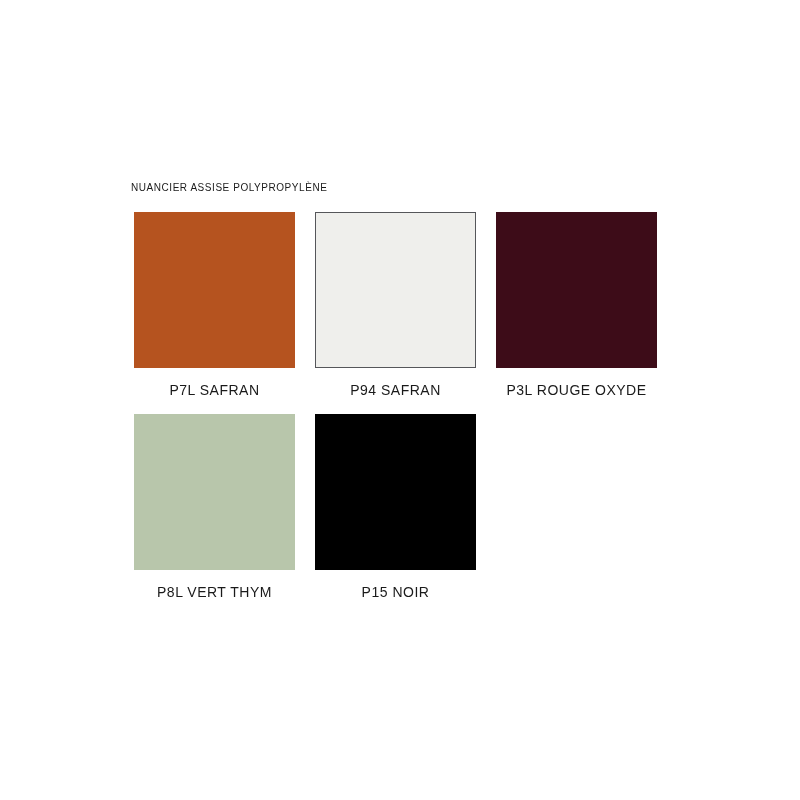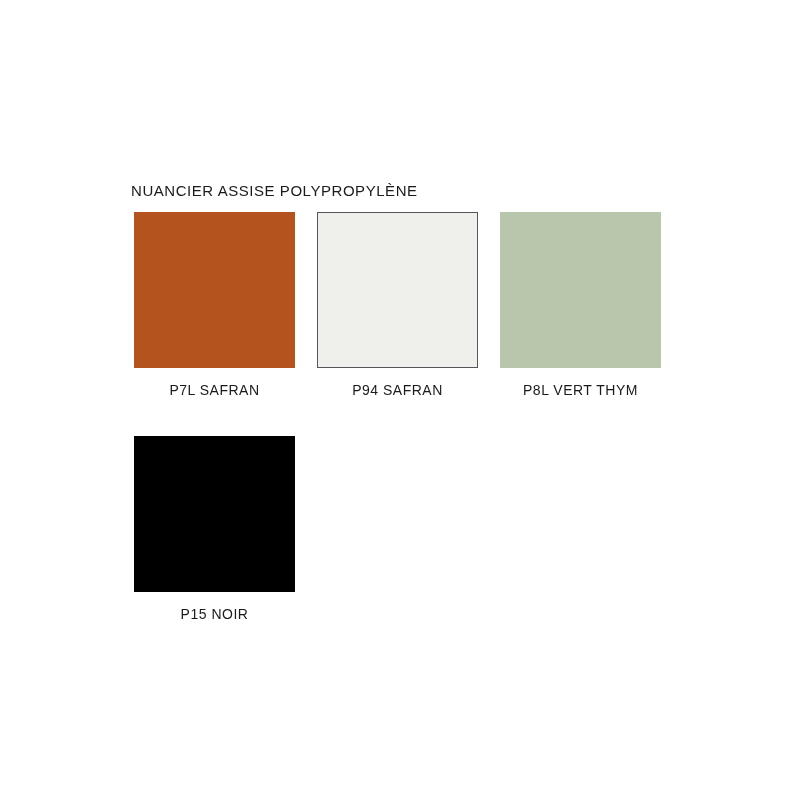--- a/index.html
+++ b/index.html
@@ -17,38 +17,37 @@
   #chart-root {
     position: relative;
     width: 800px;
     height: 800px;
   }
 
   #chart-title {
     position: absolute;
     left: 131px;
     top: 182px;
-    font-size: 15px;
+    font-size: 10px;
     font-weight: 400;
     letter-spacing: 0.55px;
     color: #1a1a1a;
     white-space: nowrap;
   }
 
   #swatch-grid {
     position: absolute;
     left: 134px;
     top: 212px;
     width: 524px;
     display: grid;
     grid-template-columns: repeat(3, 161px);
     grid-template-rows: repeat(2, auto);
     column-gap: 20px;
     row-gap: 0px;
-    gap: 22px;
   }
 
   .swatch-cell {
     width: 161px;
   }
 
   .swatch-chip {
     width: 161px;
     height: 156px;
     box-sizing: border-box;
@@ -85,20 +84,24 @@
       <div class="swatch-chip" style="background-color: rgb(181, 83, 31);"></div>
       <span class="swatch-label" style="color: rgb(26, 26, 26);">P7L SAFRAN</span>
     </div>
 
 
     <div class="swatch-cell">
       <div class="swatch-chip bordered" style="background-color: rgb(239, 239, 236); border-color: rgb(85, 86, 90);"></div>
       <span class="swatch-label" style="color: rgb(26, 26, 26);">P94 SAFRAN</span>
     </div>
 
+    <div class="swatch-cell">
+      <div class="swatch-chip" style="background-color: rgb(61, 12, 24);"></div>
+      <span class="swatch-label" style="color: rgb(26, 26, 26);">P3L ROUGE OXYDE</span>
+    </div>
 
     <div class="swatch-cell">
       <div class="swatch-chip" style="background-color: rgb(184, 198, 171);"></div>
       <span class="swatch-label" style="color: rgb(26, 26, 26);">P8L VERT THYM</span>
     </div>
 
     <div class="swatch-cell">
       <div class="swatch-chip" style="background-color: rgb(0, 0, 0);"></div>
       <span class="swatch-label" style="color: rgb(26, 26, 26);">P15 NOIR</span>
     </div>

